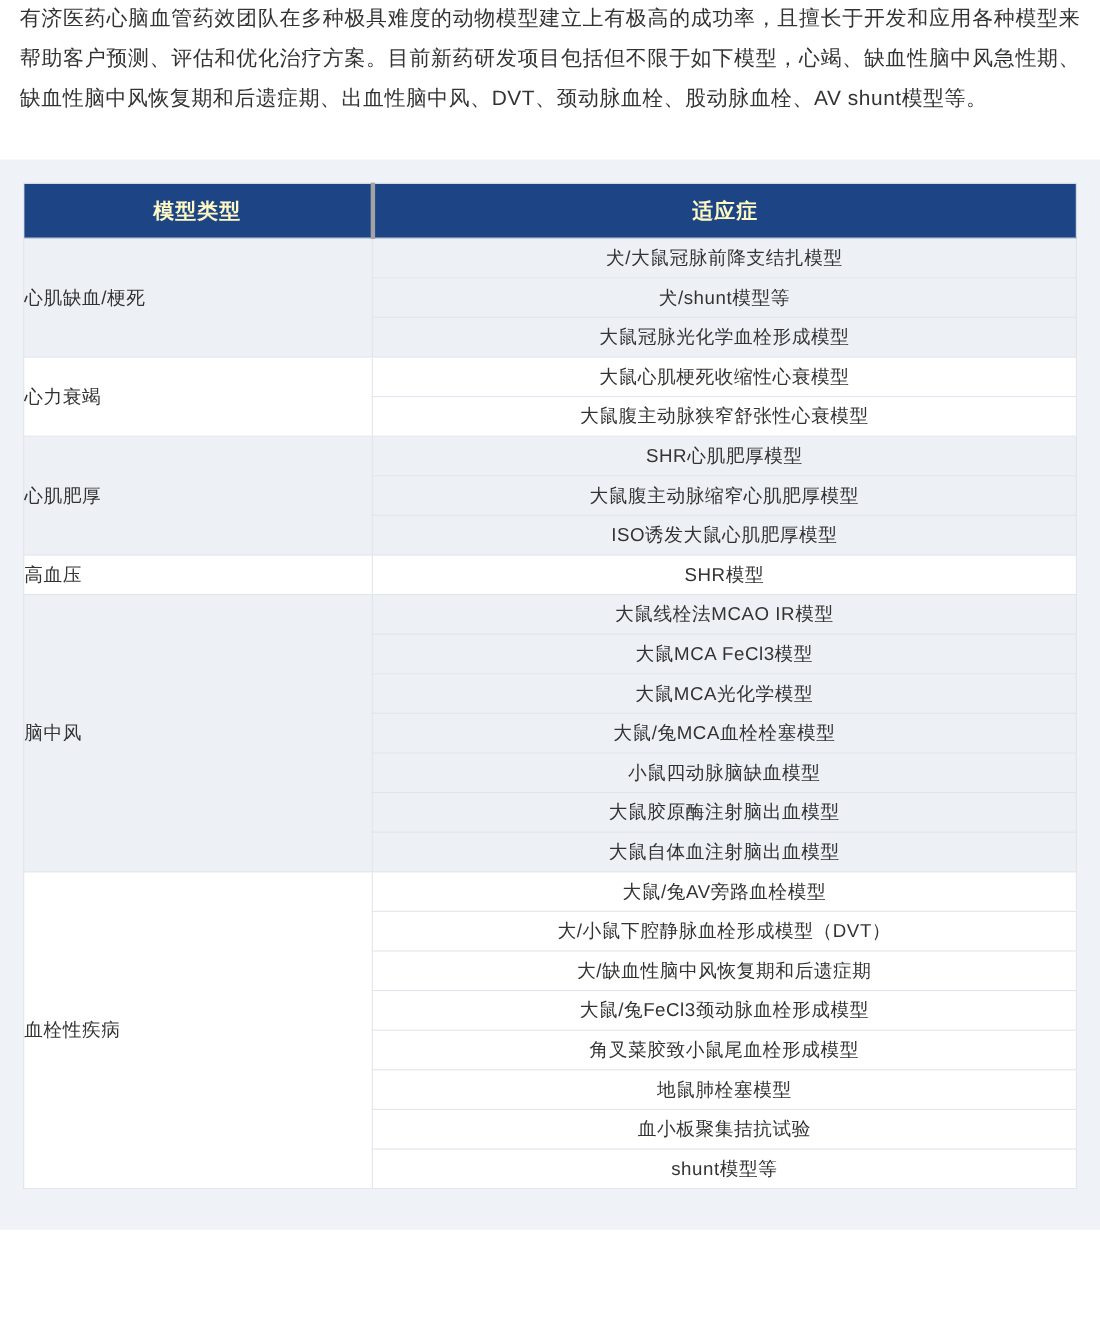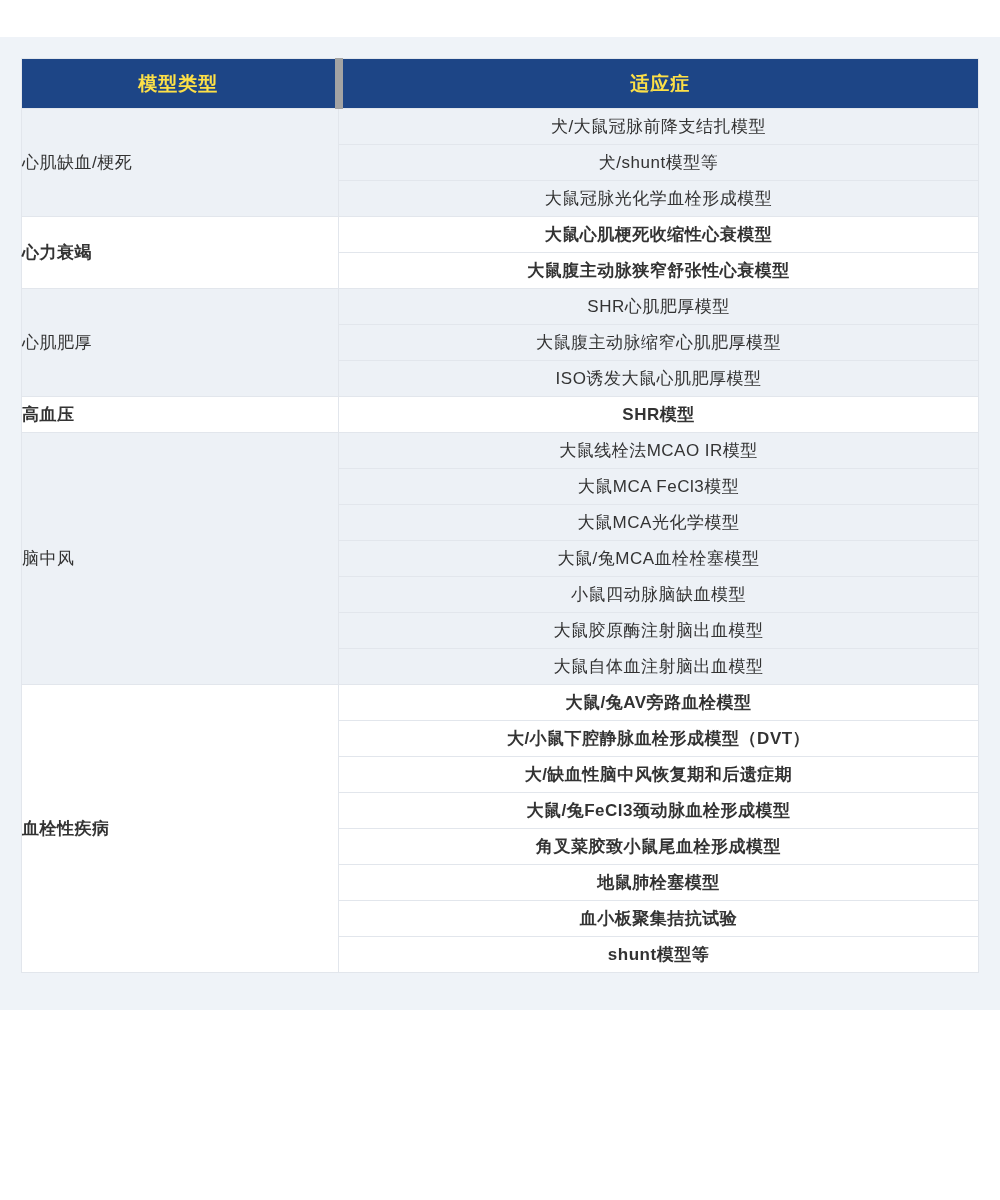--- a/index.html
+++ b/index.html
@@ -44,30 +44,30 @@
     width:1000px;
   }
   table.model-table{
     width:958px;
     border-collapse:collapse;
     table-layout:fixed;
     border:1px solid var(--border);
   }
   table.model-table th{
     background:var(--header-bg);
-    color:#fde047;
+    color:#fef9c3;
     font-size:19px;
     font-weight:bold;
     height:50px;
     text-align:center;
     letter-spacing:1px;
     padding:0;
   }
   table.model-table th + th{
-    border-left:8px solid #a3a3a3;
+    border-left:4px solid #a3a3a3;
   }
   table.model-table col.c-cat{width:317px;}
   table.model-table td{
     font-size:17px;
     color:var(--cell-text);
     height:36px;
     padding:0;
   }
   td.cat{
     text-align:left;
@@ -75,26 +75,27 @@
     border-right:1px solid var(--border);
     letter-spacing:0.5px;
   }
   td.model{
     text-align:center;
     padding-left:27px;
     border-top:1px solid var(--border);
     letter-spacing:0.5px;
   }
   tr.g-shaded td{background:var(--row-alt-bg);}
-  tr.g-plain td{background:var(--row-bg);font-weight:bold;}
+  tr.g-plain td{background:var(--row-bg);}
 </style>
 </head>
 <body>
 
 <div class="content">
+  <p class="intro">有济医药心脑血管药效团队在多种极具难度的动物模型建立上有极高的成功率，且擅长于开发和应用各种模型来帮助客户预测、评估和优化治疗方案。目前新药研发项目包括但不限于如下模型，心竭、缺血性脑中风急性期、缺血性脑中风恢复期和后遗症期、出血性脑中风、DVT、颈动脉血栓、股动脉血栓、AV shunt模型等。</p>
 </div>
 
 <div class="panel">
   <table class="model-table">
     <colgroup>
       <col class="c-cat">
       <col class="c-model">
     </colgroup>
     <thead>
       <tr>

